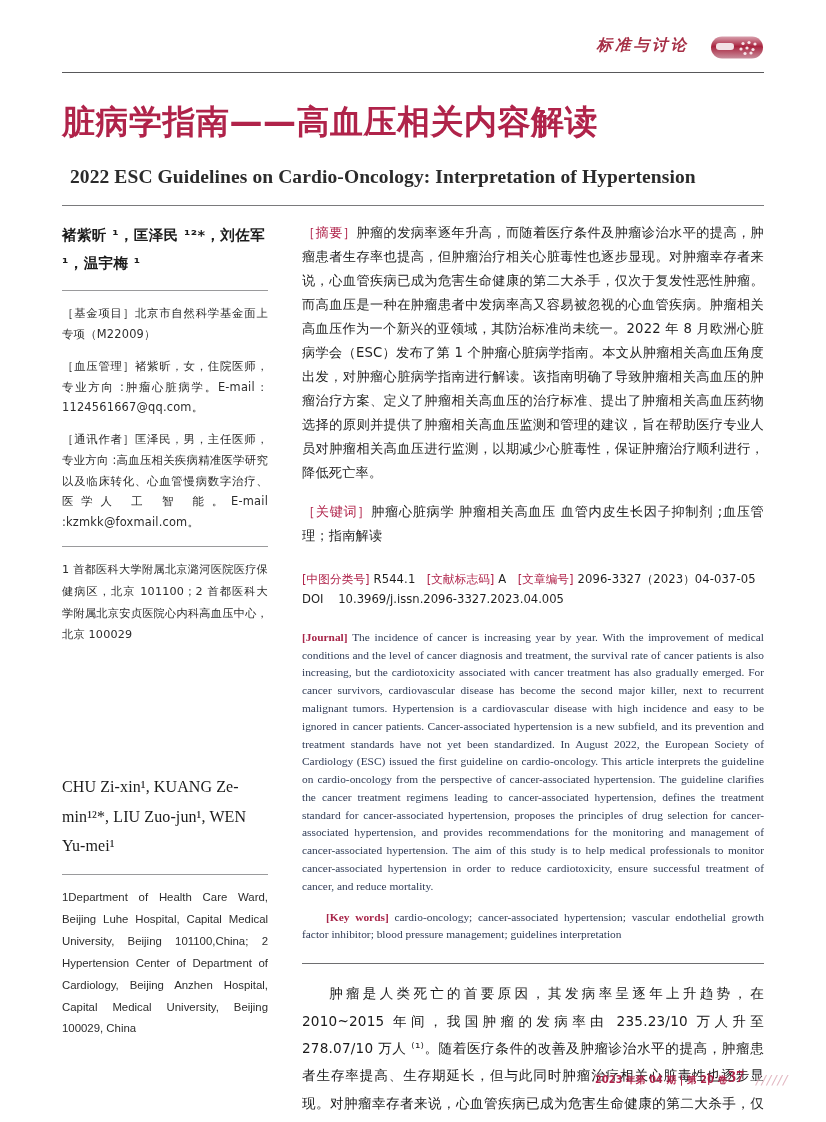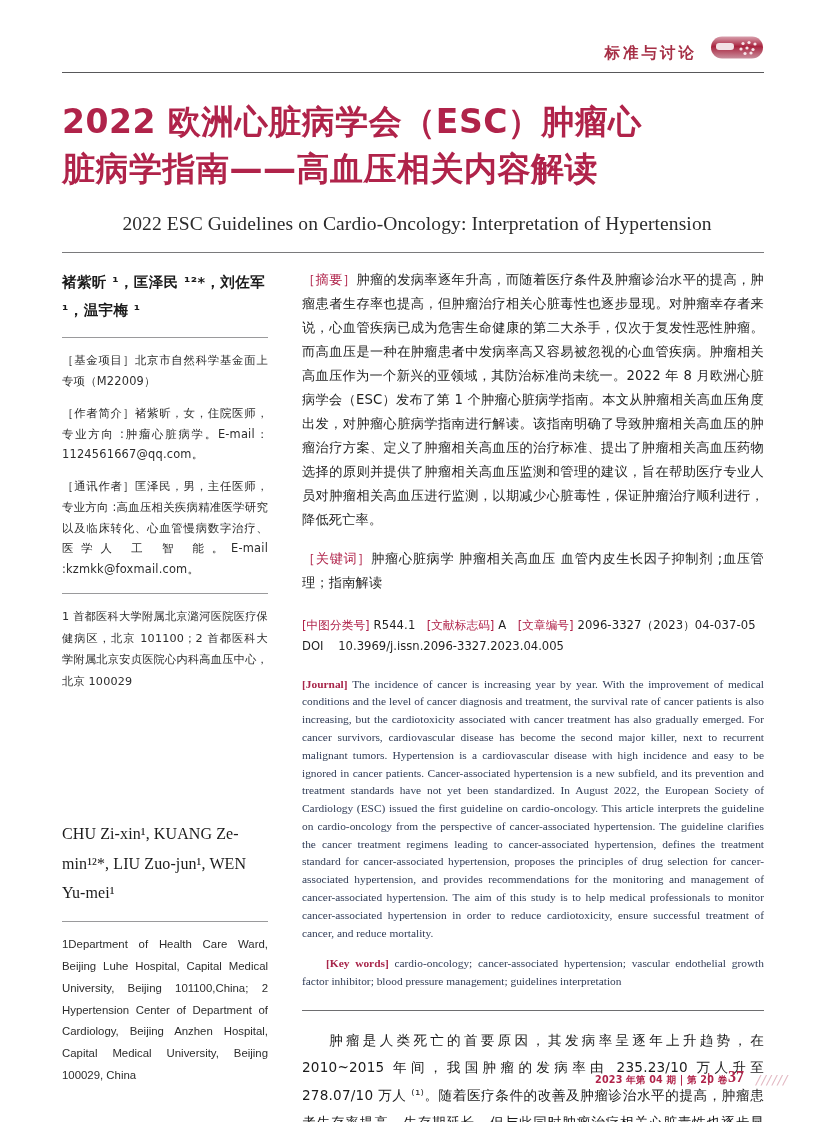--- a/index.html
+++ b/index.html
@@ -18,22 +18,23 @@
     padding:0 62px;
   }
 
   
   .header-row{
     display:flex;align-items:flex-end;justify-content:flex-end;
     height:72px;
     padding-right:0;
   }
   .col-tag{
-    display:flex;align-items:flex-end;gap:13px;
+    display:flex;align-items:flex-start;gap:21px;
     padding-bottom:8px;
+    font-style:italic;
   }
   .col-tag-text{
     color:#a62f46;
     font-size:15.5px;
     letter-spacing:3px;
     font-weight:600;
     font-family:"DejaVu Sans",sans-serif;
   }
   .pill-icon{display:block;}
 
@@ -50,23 +51,22 @@
     font-size:33px;
     line-height:1.42;
     letter-spacing:0.5px;
     margin:0;
   }
   .title-en{
     margin:20px 0 0 8px;
     color:#2b2b2b;
     font-family:"Liberation Serif","DejaVu Serif",serif;
     font-size:19.5px;
-    font-weight:400;
+    font-weight:700;
     letter-spacing:0.1px;
-    text-align:center;
   }
 
   .rule-title{
     margin-top:17px;
     height:1px;background:#7a7a7c;width:100%;
   }
 
   
   .cols{
     display:flex;
@@ -268,38 +268,37 @@
           <circle cx="35" cy="18.5" r="1.6" fill="#f6e6ea"></circle>
           <circle cx="41" cy="18" r="1.6" fill="#f6e6ea"></circle>
         </svg>
       </span>
     </div>
   </div>
   <div class="rule-top"></div>
 
   <div class="title-block">
     <div class="title-cn">
-      <div>2022 欧洲心脏病学会（ESC）肿瘤心</div>
       <div>脏病学指南——高血压相关内容解读</div>
     </div>
     <div class="title-en">2022 ESC Guidelines on Cardio-Oncology: Interpretation of Hypertension</div>
   </div>
   <div class="rule-title"></div>
 
   <div class="cols">
 
     <div class="col-left">
       <div class="authors-cn">褚紫昕 ¹，匡泽民 ¹²*，刘佐军 ¹，温宇梅 ¹</div>
       <div class="hr-thin"></div>
 
       <div class="note">
         <span class="lbl">［基金项目］</span><span>北京市自然科学基金面上专项（M22009）</span>
       </div>
       <div class="note">
-        <span class="lbl">［作者简介］</span><span>褚紫昕，女，住院医师，专业方向 :肿瘤心脏病学。E-mail：1124561667@qq.com。</span>
+        <span class="lbl">［血压管理］</span><span>褚紫昕，女，住院医师，专业方向 :肿瘤心脏病学。E-mail：1124561667@qq.com。</span>
       </div>
       <div class="note">
         <span class="lbl">［通讯作者］</span><span>匡泽民，男，主任医师，专业方向 :高血压相关疾病精准医学研究以及临床转化、心血管慢病数字治疗、医学人 工 智 能。E-mail :kzmkk@foxmail.com。</span>
       </div>
 
       <div class="hr-thin"></div>
       <div class="affil-cn">1 首都医科大学附属北京潞河医院医疗保健病区，北京 101100；2 首都医科大学附属北京安贞医院心内科高血压中心，北京 100029</div>
 
       <div style="height:126px"></div>
 

